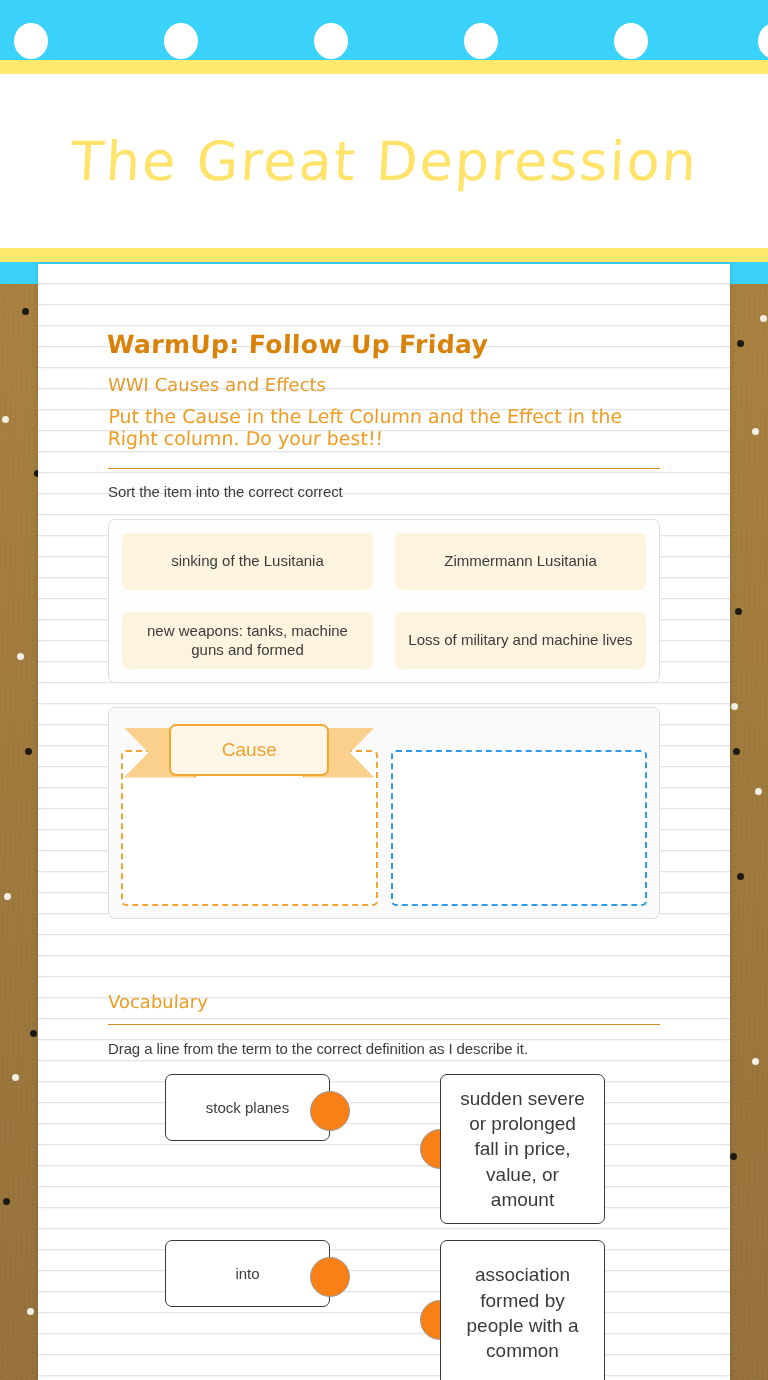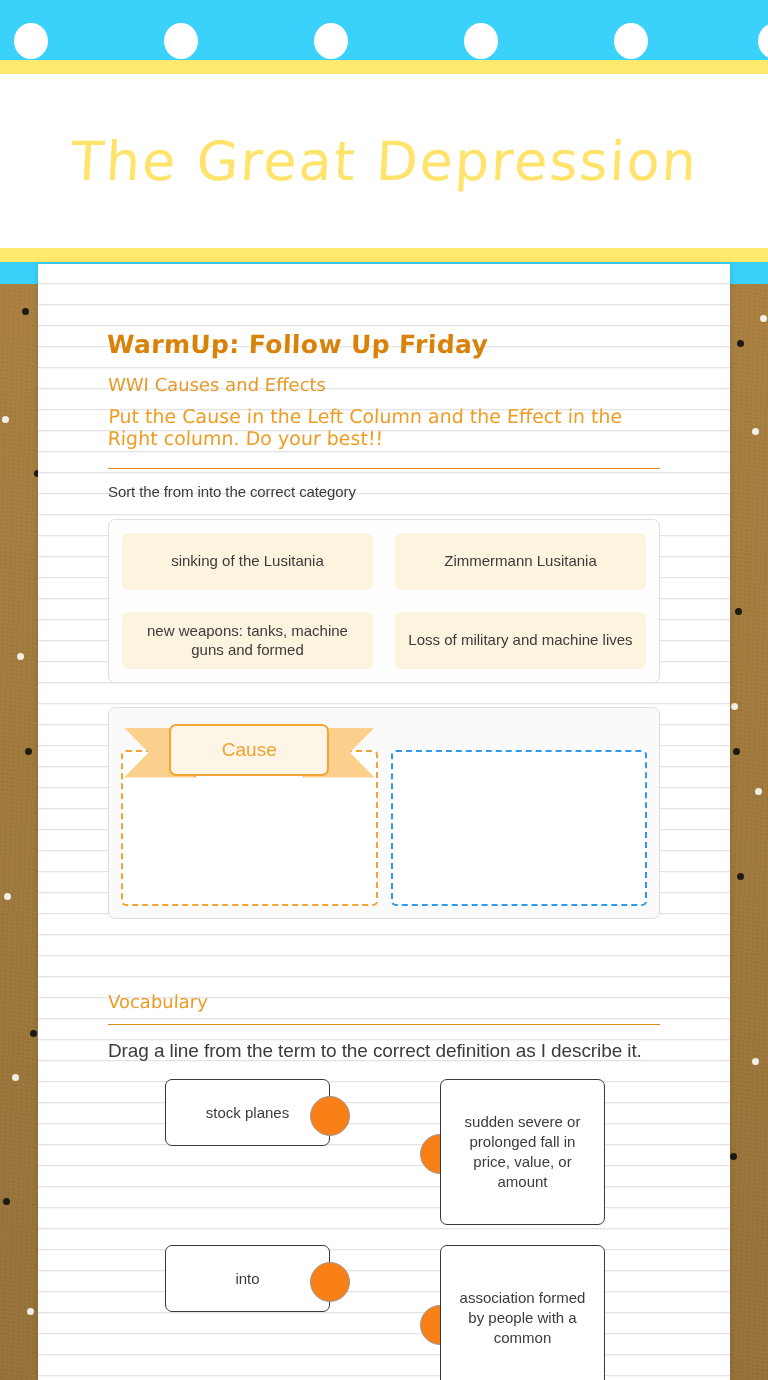--- a/index.html
+++ b/index.html
@@ -291,21 +291,21 @@
     color: #eb9c23;
     margin-top: 72px;
     transform: skewX(-2deg);
   }
   .vocab-rule {
     height: 0;
     border-bottom: 1.6px solid #d58b1c;
     margin-top: 12px;
   }
   .vocab-instr {
-    font-size: 19px;
+    font-size: 15px;
     color: #3b3b3b;
     margin-top: 15px;
     letter-spacing: -0.1px;
   }
 
   .match-row {
     position: relative;
     margin-top: 17px;
     height: 150px;
   }
@@ -333,21 +333,21 @@
     position: absolute;
     left: 332px;
     top: 0;
     width: 165px;
     border: 1.4px solid #39383a;
     border-radius: 7px;
     background: #ffffff;
     display: flex;
     align-items: center;
     justify-content: center;
-    font-size: 15px;
+    font-size: 19px;
     color: #3b3b3b;
     text-align: center;
     padding: 11px 14px;
     line-height: 1.33;
     min-height: 146px;
   }
 
   .anchor-dot {
     position: absolute;
     width: 40px; height: 40px;
@@ -413,21 +413,21 @@
     <div class="paper-inner">
 
       <div class="hw hw-h1">WarmUp: Follow Up Friday</div>
 
       <div class="hw hw-h2">WWI Causes and Effects</div>
 
       <div class="hw hw-instr">Put the Cause in the Left Column and the Effect in the Right column. Do your best!!</div>
 
       <div class="rule"></div>
 
-      <div class="plain-instr">Sort the from into the correct category</div>
+      <div class="plain-instr">Sort the item into the correct correct</div>
 
       <div class="sort-panel">
         <div class="sort-card">sinking of the Lusitania</div>
         <div class="sort-card">Zimmermann Lusitania</div>
         <div class="sort-card">new weapons: tanks, machine guns and formed</div>
         <div class="sort-card">Loss of military and machine lives</div>
       </div>
 
       <div class="drop-panel">
 

